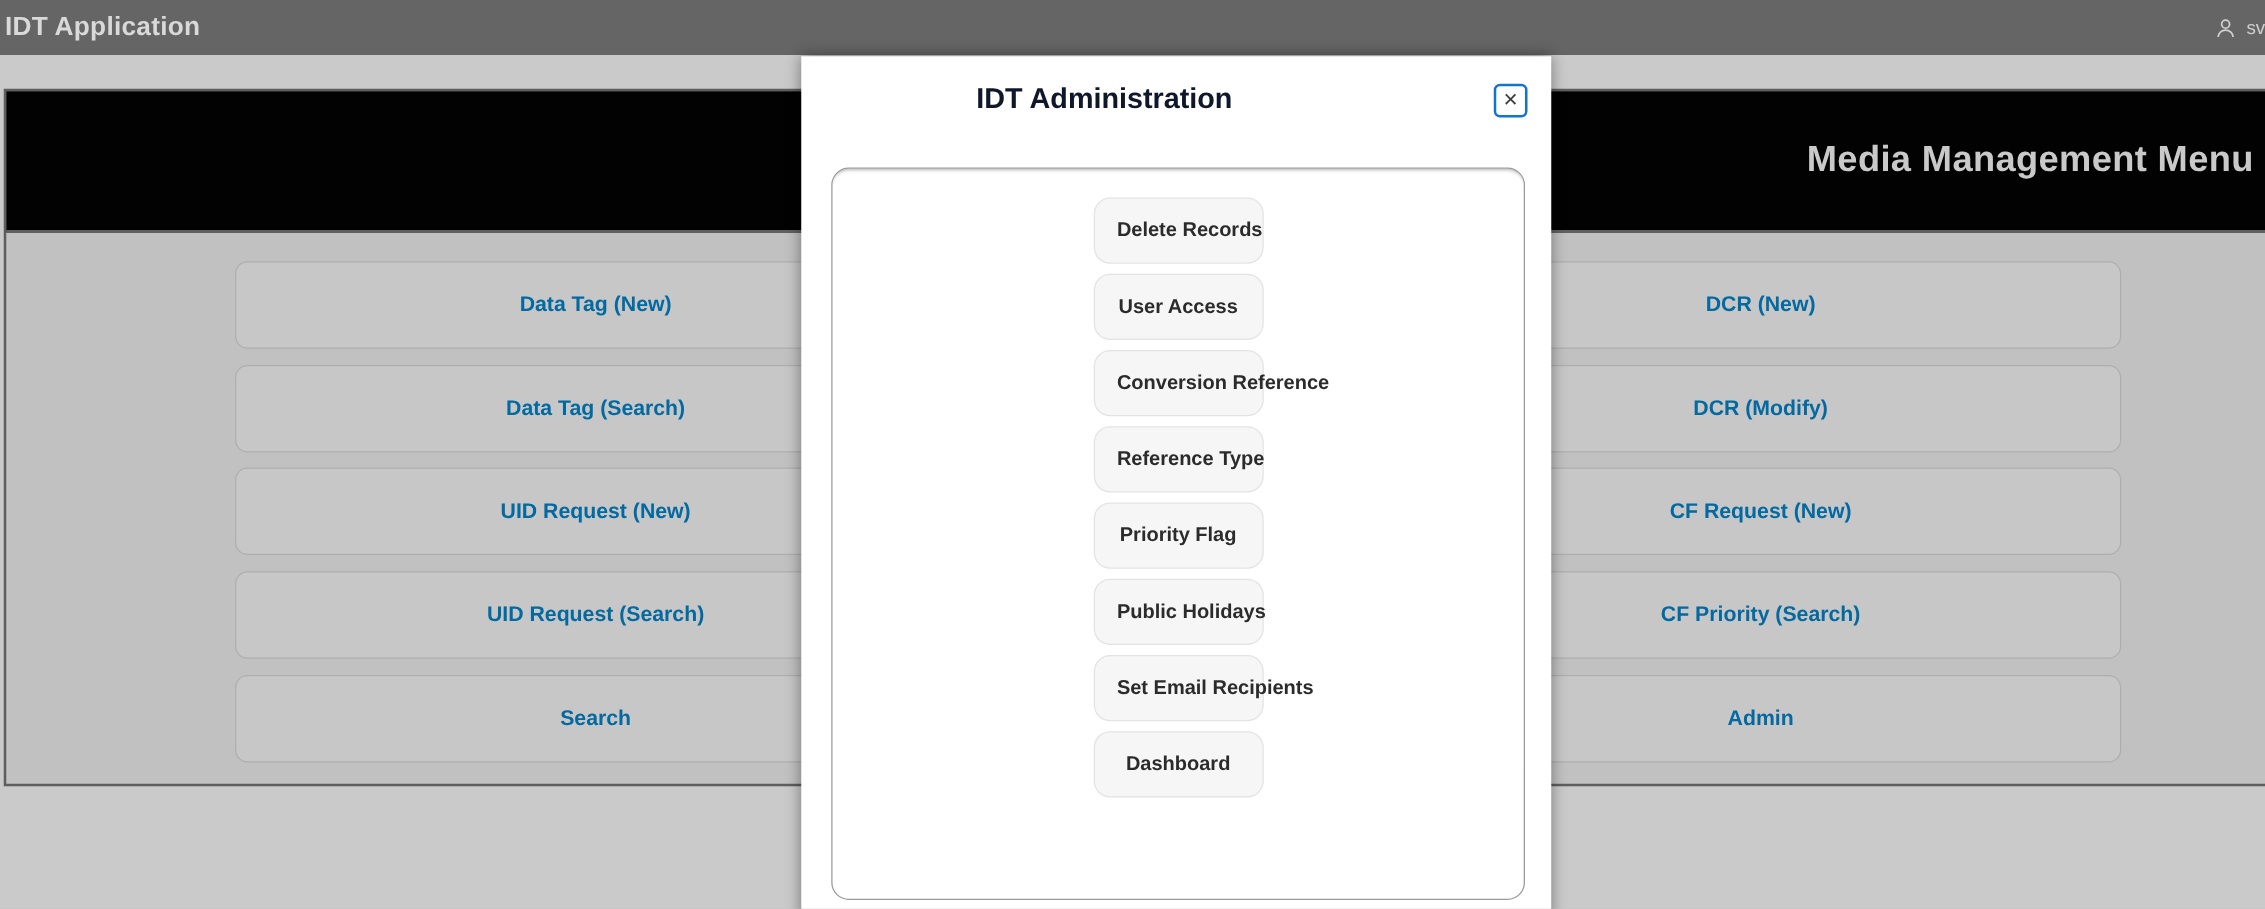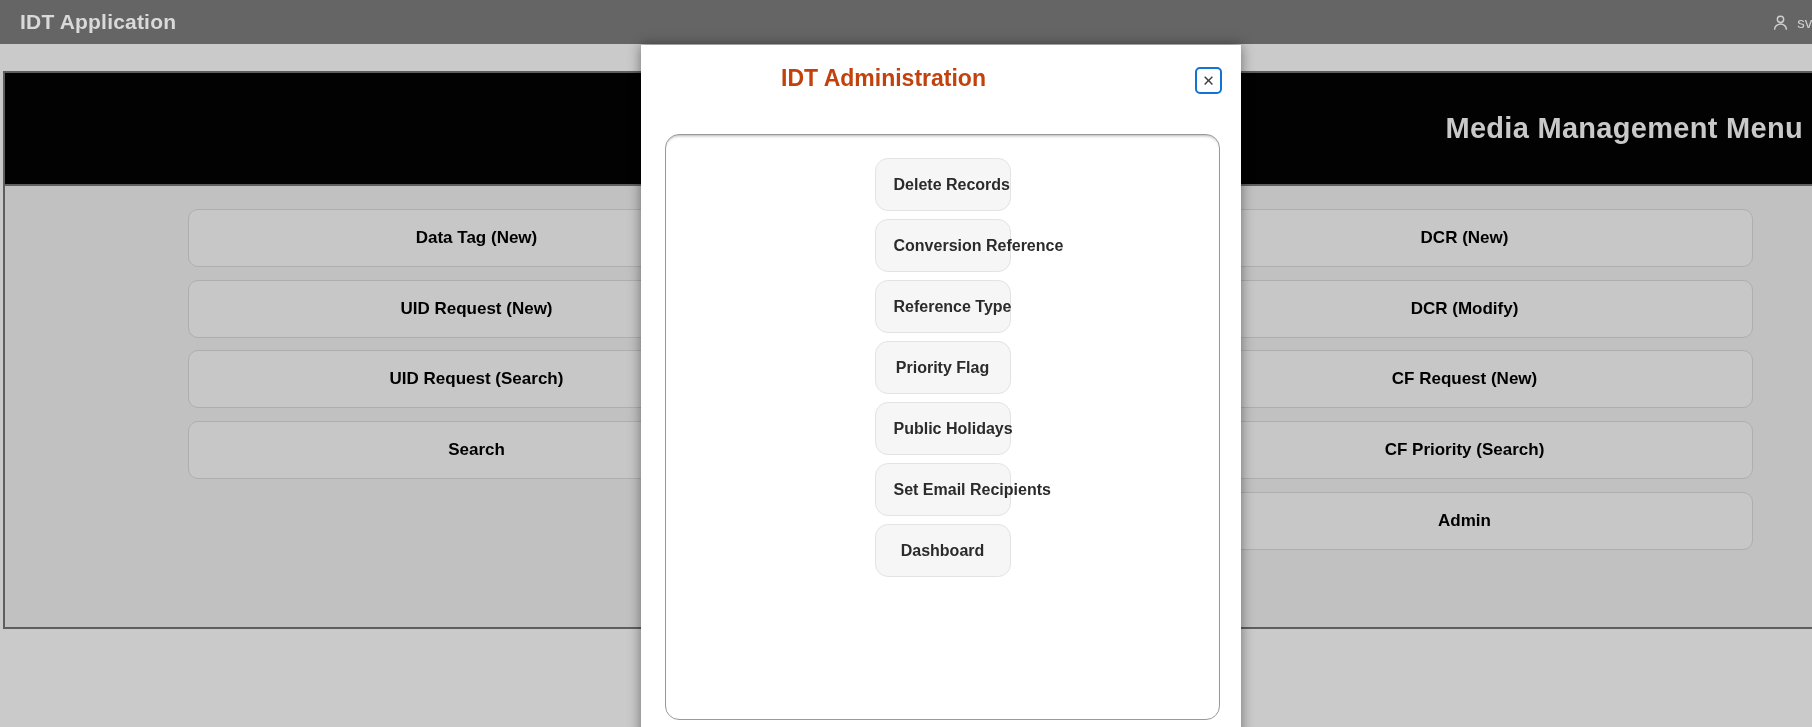--- a/index.html
+++ b/index.html
@@ -10,21 +10,21 @@
     position:relative;
   }
 
   
   .topbar {
     position:absolute; left:0; top:0; width:1812px; height:44px;
     background:#656565;
     display:flex; align-items:center;
   }
   .topbar-title {
-    color:#d9d9d9; font-size:21px; font-weight:bold; padding-left:20px;
+    color:#d9d9d9; font-size:21px; font-weight:bold; padding-left:4px;
     letter-spacing:0.2px;
   }
   .topbar-user {
     position:absolute; right:-16px; top:0; height:44px;
     display:flex; align-items:center; gap:7px;
   }
   .topbar-user svg { display:block; }
   .topbar-user-label { color:#cfcfcf; font-size:15px; white-space:nowrap; }
 
   
@@ -39,38 +39,38 @@
   }
   .menu-header-title {
     color:#c9c9c9; font-size:29px; font-weight:bold; padding-right:28px;
     letter-spacing:0.3px; white-space:nowrap;
   }
   .menu-grid { position:relative; width:100%; height:calc(100% - 115px); }
   .menu-col {
     position:absolute; top:23px; display:flex; flex-direction:column; gap:12.7px;
   }
   .menu-col.left  { left:183px; }
-  .menu-col.right { left:1171px; }
+  .menu-col.right { left:1115px; }
   .menu-btn {
-    width:577px; height:58px; border-radius:10px;
+    width:577px; height:70px; border-radius:10px;
     background:#c7c7c7; border:1px solid #aeaeae;
-    color:#000000; font-size:17px; font-weight:bold;
+    color:#0369a1; font-size:17px; font-weight:bold;
     display:flex; align-items:center; justify-content:center;
     cursor:pointer; white-space:nowrap;
   }
 
   
   .modal {
     position:absolute; left:641px; top:45px; width:600px; height:700px;
     background:#ffffff;
     box-shadow:0 0 12px rgba(0,0,0,0.45);
   }
   .modal-title {
     position:absolute; left:0; right:115px; top:20px;
-    text-align:center; color:#c2410c; font-size:23px; font-weight:bold;
+    text-align:center; color:#0f172a; font-size:23px; font-weight:bold;
     white-space:nowrap;
   }
   .modal-close {
     position:absolute; left:554px; top:22px; width:27px; height:27px;
     background:#ffffff; border:2px solid #1273d4; border-radius:5px;
     color:#3f3f3f; font-size:15px; line-height:1;
     display:flex; align-items:center; justify-content:center;
     cursor:pointer;
   }
   .modal-panel {
@@ -105,20 +105,21 @@
   </div>
 </div>
 
 <div class="menu-container">
   <div class="menu-header-band">
     <div class="menu-header-title">Media Management Menu</div>
   </div>
   <div class="menu-grid">
     <div class="menu-col left">
       <div class="menu-btn">Data Tag (New)</div>
+      <div class="menu-btn">Data Tag (Search)</div>
       <div class="menu-btn">UID Request (New)</div>
       <div class="menu-btn">UID Request (Search)</div>
       <div class="menu-btn">Search</div>
     </div>
     <div class="menu-col right">
       <div class="menu-btn">DCR (New)</div>
       <div class="menu-btn">DCR (Modify)</div>
       <div class="menu-btn">CF Request (New)</div>
       <div class="menu-btn">CF Priority (Search)</div>
       <div class="menu-btn">Admin</div>
@@ -126,20 +127,21 @@
   </div>
 </div>
 
 <div class="modal">
   <div class="modal-title">IDT Administration</div>
   <div class="modal-close">
     <span>✕</span>
   </div>
   <div class="modal-panel">
     <div class="admin-btn">Delete Records</div>
+    <div class="admin-btn">User Access</div>
     <div class="admin-btn">Conversion Reference</div>
     <div class="admin-btn">Reference Type</div>
     <div class="admin-btn">Priority Flag</div>
     <div class="admin-btn">Public Holidays</div>
     <div class="admin-btn">Set Email Recipients</div>
     <div class="admin-btn">Dashboard</div>
   </div>
 </div>
 
 </body></html>

